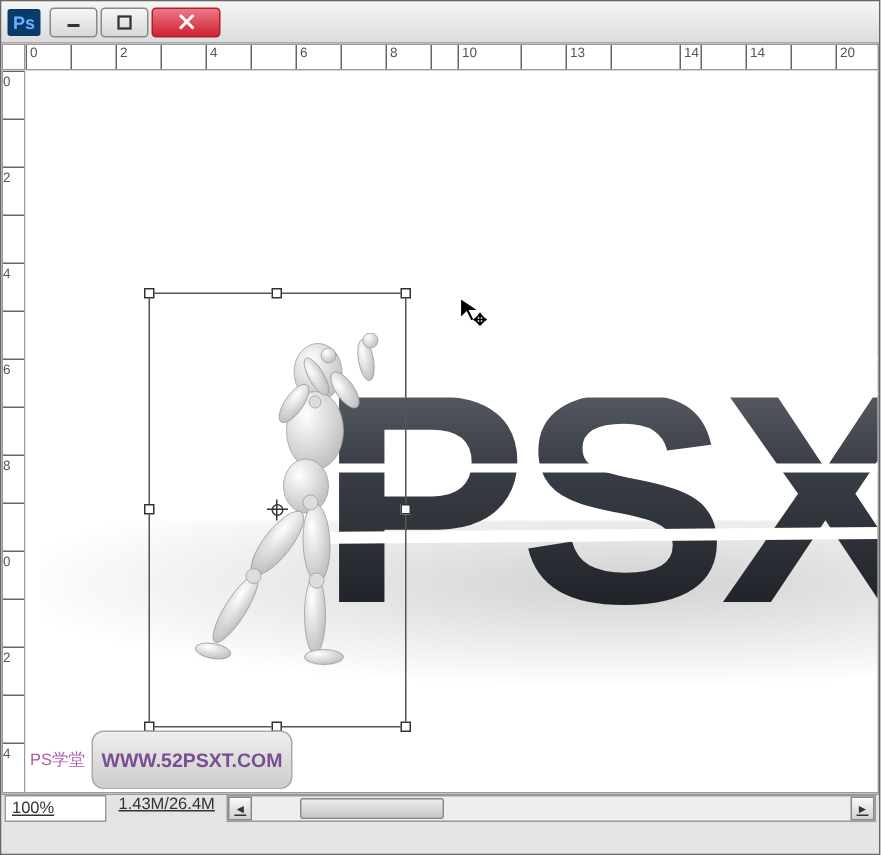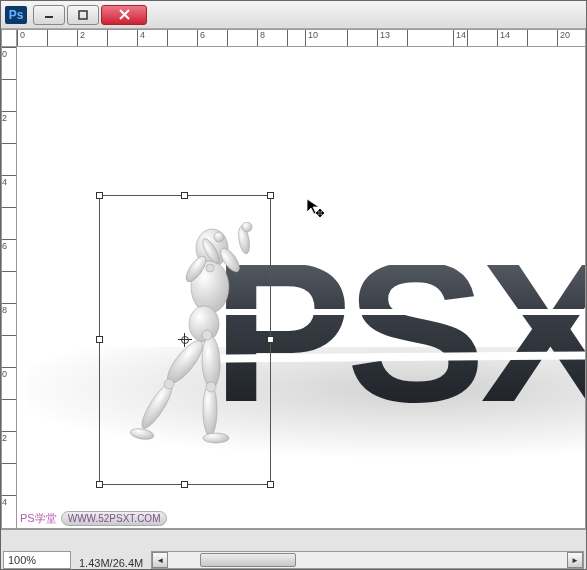--- a/index.html
+++ b/index.html
@@ -33,30 +33,30 @@
   .handle { position: absolute; width: 7px; height: 7px; background: #fff; border: 1px solid #333; }
   .h-tl { left: -4px; top: -4px; } .h-tc { left: calc(50% - 4px); top: -4px; } .h-tr { right: -4px; top: -4px; }
   .h-ml { left: -4px; top: calc(50% - 4px); } .h-mr { right: -4px; top: calc(50% - 4px); }
   .h-bl { left: -4px; bottom: -4px; } .h-bc { left: calc(50% - 4px); bottom: -4px; } .h-br { right: -4px; bottom: -4px; }
   .center-mark { position: absolute; left: calc(50% - 7px); top: calc(50% - 7px); width: 14px; height: 14px; }
   .center-mark::before, .center-mark::after { content: ""; position: absolute; background: #333; }
   .center-mark::before { left: 6px; top: 0; width: 1px; height: 14px; }
   .center-mark::after { top: 6px; left: 0; height: 1px; width: 14px; }
   .center-mark .ring { position: absolute; left: 3px; top: 3px; width: 8px; height: 8px; border: 1px solid #333; border-radius: 50%; }
   .move-cursor { position: absolute; left: 288px; top: 150px; width: 20px; height: 20px; }
-  .statusbar { height: 40px; background: #e4e4e4; border-top: 1px solid #999; display: flex; align-items: flex-end; font-size: 11px; color: #333; }
+  .statusbar { height: 40px; background: #e4e4e4; border-top: 1px solid #999; display: flex; align-items: flex-start; font-size: 11px; color: #333; text-decoration: underline; }
   .zoom-box { width: 68px; height: 18px; margin: 0 2px; background: #fff; border: 1px solid #999; padding: 0 4px; display: flex; align-items: center; }
   .status-text { padding: 0 6px; }
   .scroll-h { flex: 1; height: 18px; background: #eee; border: 1px solid #999; margin: 0 2px; position: relative; display: flex; align-items: center; }
   .scroll-h .btn { width: 16px; height: 16px; background: linear-gradient(#fafafa,#d0d0d0); border: 1px solid #888; display: flex; align-items: center; justify-content: center; font-size: 8px; }
   .scroll-h .track { flex: 1; height: 14px; position: relative; }
   .scroll-h .thumb { position: absolute; left: 8%; width: 24%; top: 0; bottom: 0; background: linear-gradient(#ededed,#c8c8c8); border: 1px solid #888; border-radius: 2px; }
   .watermark { position: absolute; left: 3px; bottom: 2px; display: flex; align-items: center; gap: 4px; }
   .wm-tag { font-size: 11px; color: #b05aa8; font-weight: 500; }
-  .wm-pill { font-size: 10px; padding: 1px 6px; border-radius: 8px; background: linear-gradient(#eee,#ccc); border: 1px solid #aaa; color: #7a4f91; }
+  .wm-pill { font-size: 13px; padding: 11px 6px; border-radius: 8px; background: linear-gradient(#eee,#ccc); border: 1px solid #aaa; color: #7a4f91; font-weight: bold; }
 </style>
 </head>
 <body>
 
 <div class="window">
 
   <div class="titlebar">
     <div class="app-icon">Ps</div>
     <div class="win-buttons">
       <div class="win-btn">

